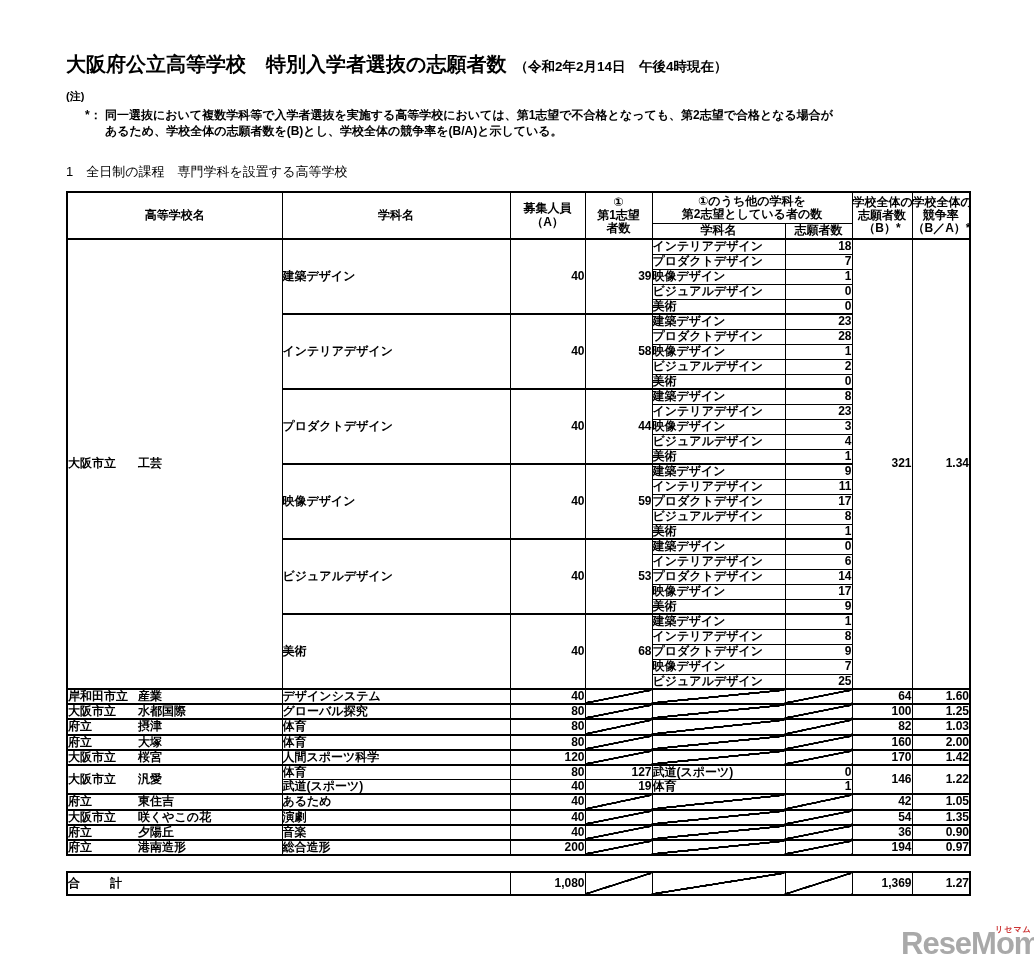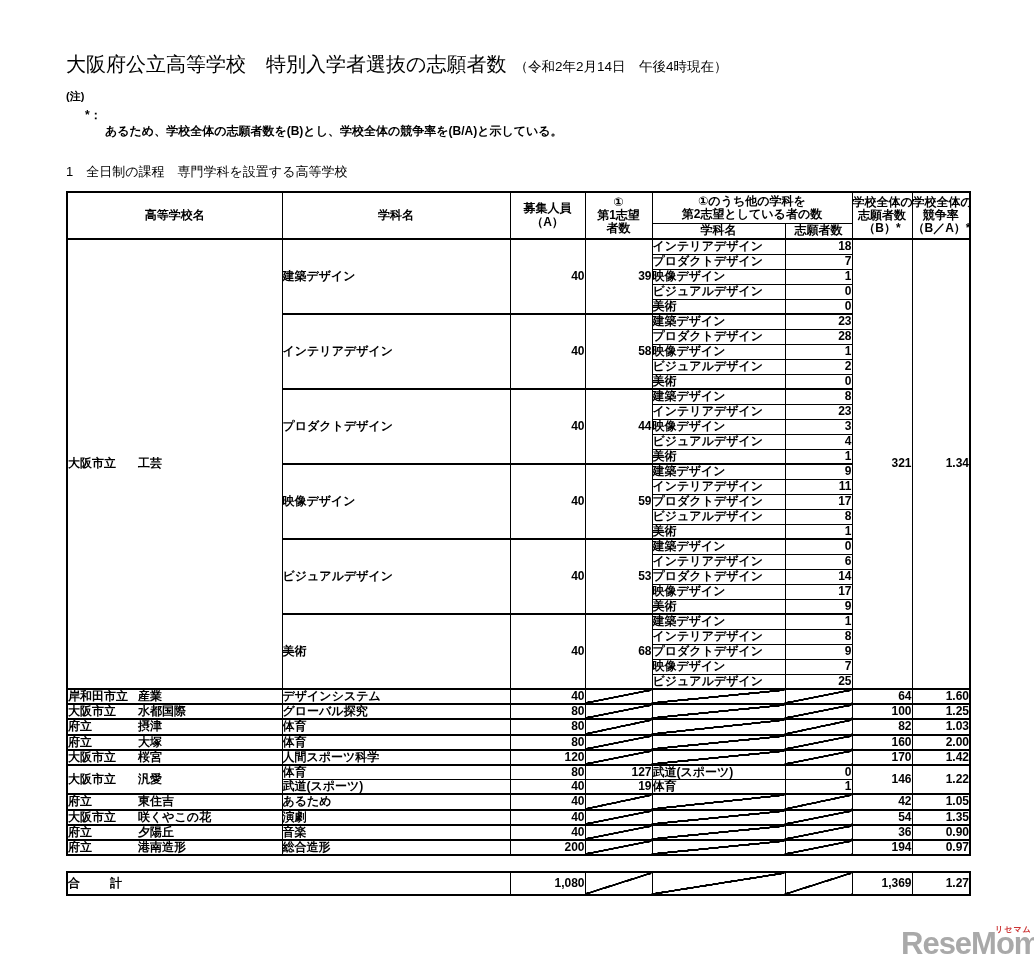--- a/index.html
+++ b/index.html
@@ -1,20 +1,20 @@
 <!DOCTYPE html>
 <html><head>
 <meta charset="utf-8">
 <style>
   html,body{margin:0;padding:0}
   body{width:1034px;height:969px;position:relative;background:#fff;overflow:hidden;
        font-family:"Liberation Sans","DejaVu Sans",sans-serif;color:#000}
   .content{padding:44px 0 0 66px}
   .era{font-size:17px;font-weight:bold}
-  .title-line{font-size:20px;font-weight:normal;margin-top:7px}
+  .title-line{font-size:20px;font-weight:bold;margin-top:7px}
   .title-date{font-size:13.5px;margin-left:8px}
   .note-label{font-size:11px;font-weight:600;margin-top:11px}
   .note-star{display:flex;font-size:12px;font-weight:600;margin-top:4px;padding-left:19px;line-height:15.5px}
   .note-star .star{width:20px;flex:none}
   .note-body{width:850px}
   .section{font-size:13px;font-weight:normal;margin-top:24px}
 
   table.tbl{border-collapse:collapse;table-layout:fixed;width:903px;margin-top:10px;border:2px solid #000}
   .tbl td{border:1px solid #000;padding:0;font-weight:bold;font-size:12px;line-height:1.1;
           overflow:hidden;white-space:nowrap;vertical-align:middle}
@@ -41,21 +41,21 @@
            color:#c33;letter-spacing:1px}
 </style>
 </head>
 <body>
 
 <div class="content">
   <div class="title-line"><span>大阪府公立高等学校　特別入学者選抜の志願者数</span><span class="title-date">（令和2年2月14日　午後4時現在）</span></div>
   <div class="note-label">(注)</div>
   <div class="note-star">
     <span class="star">*：</span>
-    <span class="note-body"><br><span>あるため、学校全体の志願者数を(B)とし、学校全体の競争率を(B/A)と示している。</span></span>
+    <span class="note-body"><span>同一選抜において複数学科等で入学者選抜を実施する高等学校においては、第1志望で不合格となっても、第2志望で合格となる場合が</span><br><span>あるため、学校全体の志願者数を(B)とし、学校全体の競争率を(B/A)と示している。</span></span>
   </div>
   <div class="section">1　全日制の課程　専門学科を設置する高等学校</div>
 
   <table class="tbl">
     <colgroup>
         <col style="width:215px">
         <col style="width:228px">
         <col style="width:75px">
         <col style="width:67px">
         <col style="width:133px">

